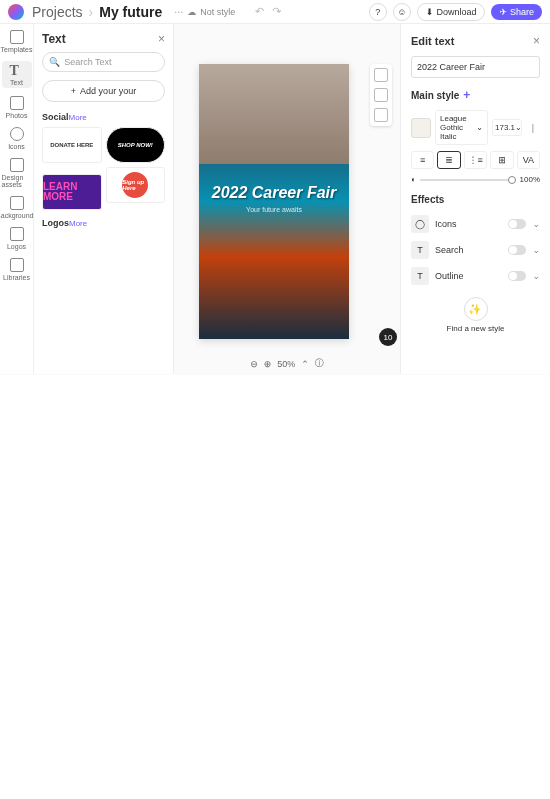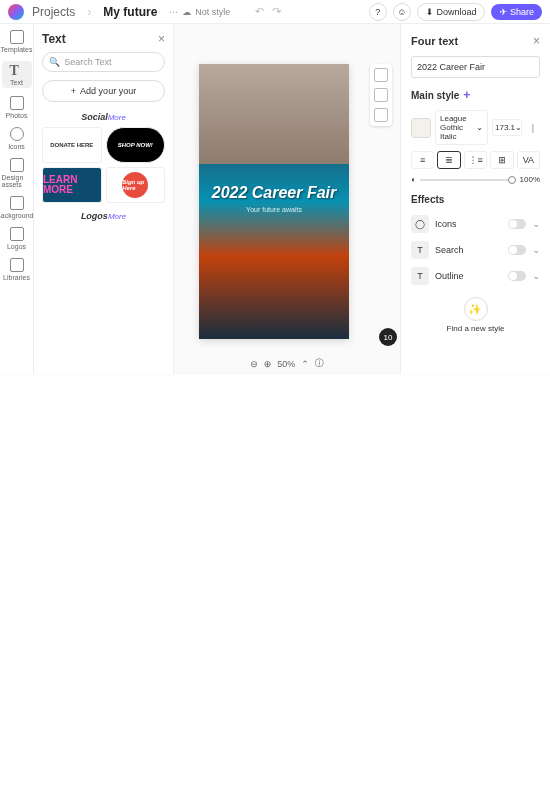--- a/index.html
+++ b/index.html
@@ -5,21 +5,21 @@
   * { box-sizing: border-box; margin: 0; padding: 0; font-family: -apple-system, BlinkMacSystemFont, 'Segoe UI', sans-serif; }
   body { width: 550px; background: #fff; font-size: 10px; color: #333; }
   .screenshot { position: relative; }
   
   
   .top-section { width: 550px; height: 375px; position: relative; background: #fafafa; }
   
   
   .top-bar { display: flex; align-items: center; height: 24px; padding: 0 8px; background: #fff; border-bottom: 1px solid #eee; }
   .logo { width: 16px; height: 16px; background: linear-gradient(135deg, #ff4d4d, #8b5cf6, #06b6d4); border-radius: 50%; margin-right: 8px; }
-  .breadcrumb { display: flex; align-items: center; gap: 12px; font-size: 12px; color: #666; }
+  .breadcrumb { display: flex; align-items: center; gap: 6px; font-size: 14px; color: #666; }
   .breadcrumb .sep { color: #ccc; }
   .breadcrumb .current { color: #222; font-weight: 600; }
   .save-status { display: flex; align-items: center; gap: 4px; margin-left: 12px; font-size: 9px; color: #888; }
   .top-bar-right { margin-left: auto; display: flex; align-items: center; gap: 6px; }
   .top-icon { width: 18px; height: 18px; border-radius: 50%; border: 1px solid #ddd; display: flex; align-items: center; justify-content: center; font-size: 9px; }
   .btn-download { display: flex; align-items: center; gap: 3px; padding: 3px 8px; border: 1px solid #ddd; border-radius: 10px; font-size: 9px; }
   .btn-share { display: flex; align-items: center; gap: 3px; padding: 3px 8px; background: #6b5cff; color: #fff; border-radius: 10px; font-size: 9px; }
   .undo-redo { position: absolute; left: 255px; top: 5px; display: flex; gap: 8px; color: #bbb; font-size: 11px; }
   
   
@@ -30,28 +30,28 @@
   .rail-icon.t { border: none; font-size: 14px; font-weight: 700; font-family: serif; }
   .rail-icon.circle { border-radius: 50%; }
   
   
   .text-panel { position: absolute; left: 34px; top: 24px; width: 140px; height: 350px; background: #fff; border-right: 1px solid #eee; padding: 8px; overflow: hidden; }
   .panel-title-row { display: flex; justify-content: space-between; align-items: center; margin-bottom: 6px; }
   .panel-title { font-size: 12px; font-weight: 600; }
   .close-x { font-size: 12px; color: #888; cursor: pointer; }
   .search-box { display: flex; align-items: center; gap: 4px; padding: 4px 6px; border: 1px solid #ddd; border-radius: 12px; margin-bottom: 8px; font-size: 9px; color: #999; }
   .add-text-btn { display: flex; align-items: center; justify-content: center; gap: 4px; padding: 5px; border: 1px solid #ddd; border-radius: 12px; font-size: 9px; margin-bottom: 10px; cursor: pointer; }
-  .section-head { display: flex; justify-content: center; align-items: center; margin-bottom: 5px; font-style: italic; }
+  .section-head { display: flex; justify-content: flex-start; align-items: center; margin-bottom: 5px; }
   .section-label { font-size: 9px; font-weight: 600; }
   .more-link { font-size: 8px; color: #6b5cff; cursor: pointer; }
   .tile-grid { display: grid; grid-template-columns: 1fr 1fr; gap: 4px; margin-bottom: 8px; }
   .tile { height: 36px; border: 1px solid #eee; border-radius: 3px; display: flex; align-items: center; justify-content: center; font-size: 6px; font-weight: 700; overflow: hidden; }
   .tile.donate { background: #fff; }
   .tile.shopnow { background: #000; color: #fff; border-radius: 18px; font-style: italic; }
-  .tile.learn { background: #0c4a6e; color: #ff4db5; font-size: 10px; line-height: 1; }
+  .tile.learn { background: #4c1d95; color: #ff4db5; font-size: 10px; line-height: 1; margin-top: 7px; }
   .tile.signup { background: #fff; }
   .signup-circle { width: 26px; height: 26px; background: #e74c3c; border-radius: 50%; color: #fff; display: flex; align-items: center; justify-content: center; font-size: 6px; font-style: italic; }
   .tile.camp { background: #fff; border: 1px solid #333; font-size: 5px; line-height: 1.1; flex-direction:column;}
   .tile.goodfood { background:#fff; }
   .goodfood-circle { width: 28px; height: 28px; background: #333; border-radius: 50%; color: #fff; display: flex; flex-direction:column; align-items: center; justify-content: center; font-size: 4px; line-height:1.2;}
   .tile.harvest { background: #fff7e0; position: relative; flex-direction: column; }
   .harvest-sun { width: 14px; height: 14px; background: #f5c542; border-radius: 50%; margin-bottom: 1px; }
   .tile.brush { font-family: 'Brush Script MT', cursive; font-size: 10px; font-weight: 400; }
   
   
@@ -270,21 +270,21 @@
         <span>⊖</span>
         <span>⊕</span>
         <span>50%</span>
         <span>⌃</span>
         <span>ⓘ</span>
       </div>
     </div>
 
     <div class="edit-panel">
       <div class="edit-head">
-        <div class="edit-title">Four text</div>
+        <div class="edit-title">Edit text</div>
         <div class="close-x">×</div>
       </div>
       <div class="text-input-box">2022 Career Fair</div>
       <div class="style-head">
         <span>Main style</span>
         <span class="plus-icon">+</span>
       </div>
       <div class="style-row">
         <div class="swatch"></div>
         <div class="font-select">

